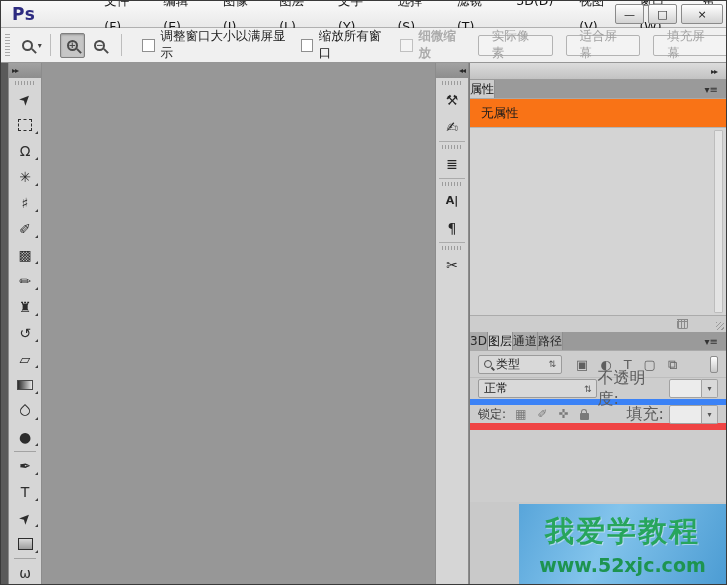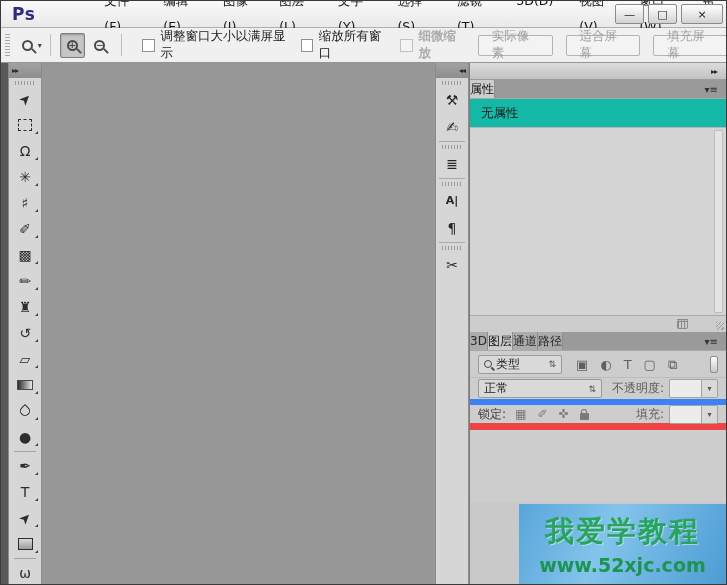--- a/index.html
+++ b/index.html
@@ -84,21 +84,21 @@
     background:#cdcdcd; border-left:1px solid #7d7d7d; }
   .expand-bar { height:17px; background:linear-gradient(#dcdcdc,#c2c2c2);
     border-bottom:1px solid #9b9b9b; text-align:right; font-size:8px; color:#2a2a2a;
     line-height:17px; padding-right:9px; letter-spacing:-1px; }
   .tabbar { height:19px; background:#9a9a9a; display:flex; align-items:stretch; position:relative;
     border-bottom:1px solid #a9a9a9; }
   .tab { padding:0 0; font-size:12px; line-height:19px; color:#2a2a2a;
     background:#ababab; border-right:1px solid #8f8f8f; }
   .tab.active { background:#cdcdcd; color:#111; }
   .panel-menu { position:absolute; right:8px; top:0; font-size:10px; color:#333; line-height:19px; }
-  .props-label { height:28px; background:#14b8a6; font-size:12.5px; color:#1c1c1c;
+  .props-label { height:28px; background:#f97316; font-size:12.5px; color:#1c1c1c;
     line-height:28px; padding-left:11px; }
   .props-body { height:188px; background:#d4d4d4; border-top:1px solid #b4b4b4; position:relative; }
   .scroll-strip { position:absolute; right:3px; top:2px; bottom:2px; width:9px;
     background:#e4e4e4; border:1px solid #bdbdbd; border-radius:1px; }
   .props-footer { height:17px; background:#cdcdcd; border-top:1px solid #ababab; position:relative; }
   .trash-icon { position:absolute; right:38px; top:3px; width:11px; height:10px;
     border:1px solid #8a8a8a; border-top:3px double #8a8a8a; border-radius:0 0 2px 2px;
     background:repeating-linear-gradient(90deg,#8a8a8a 0 1px,transparent 1px 3px); }
   .grip-corner { position:absolute; right:2px; bottom:2px; width:8px; height:8px;
     background:repeating-linear-gradient(135deg,#9a9a9a 0 1px,transparent 1px 3px); }
@@ -111,21 +111,21 @@
     display:flex; align-items:center; padding:0 5px; font-size:12px; color:#1c1c1c; }
   .dropdown .spin { margin-left:auto; font-size:9px; color:#555; padding-left:8px; }
   .dd-type { width:84px; gap:4px; }
   .dd-blend { width:124px; }
   .mag.small { width:8px; height:8px; border-width:1.5px; }
   .mag.small::after { width:4px; height:1.5px; right:-4px; bottom:-2px; }
   .filter-icons { display:flex; gap:12px; margin-left:14px; color:#5f5f5f; font-size:13px; }
   .filter-icons .fi { line-height:1; }
   .pill-toggle { margin-left:auto; width:8px; height:17px;
     background:linear-gradient(#ffffff,#c7c7c7); border:1px solid #8d8d8d; border-radius:2px; }
-  .field-label { font-size:12px; color:#5c5c5c; margin-left:auto; }
+  .field-label { font-size:16px; color:#5c5c5c; margin-left:auto; }
   .field { display:flex; margin-left:5px; }
   .field .box { width:33px; height:19px; background:#ececec; border:1px solid #a2a2a2;
     border-radius:2px 0 0 2px; }
   .field .arrow { width:16px; height:19px; background:#d9d9d9; border:1px solid #a2a2a2;
     border-left:none; border-radius:0 2px 2px 0; font-size:8px; color:#555;
     display:flex; align-items:center; justify-content:center; }
   .lock-label { font-size:12px; color:#3d3d3d; }
   .lock-icons { display:flex; gap:11px; margin-left:9px; align-items:center; color:#7a7a7a; font-size:12px; }
   .lock-shape { position:relative; width:9px; height:7px; background:#7a7a7a; border-radius:1px; margin-top:4px; }
   .lock-shape::before { content:''; position:absolute; top:-4px; left:1.5px; width:4px; height:4px;

